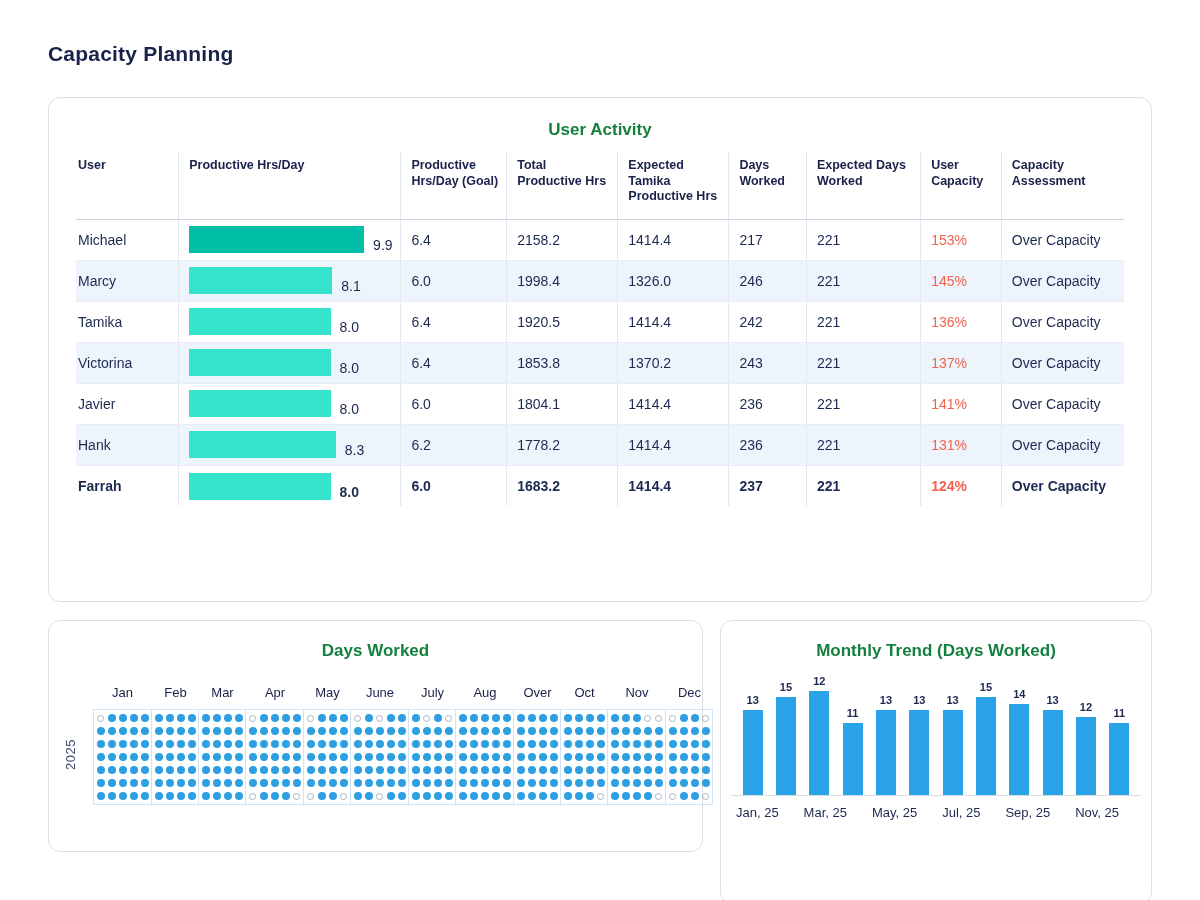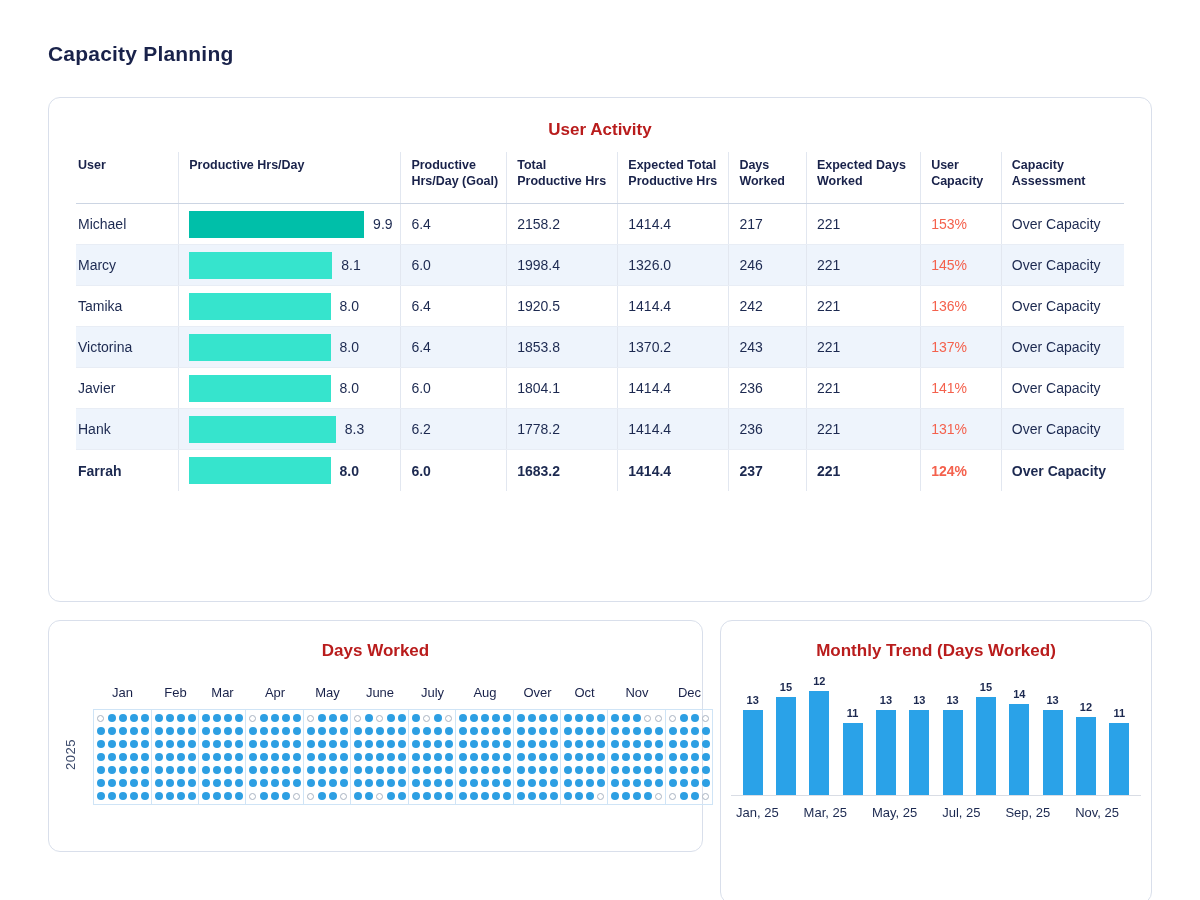--- a/index.html
+++ b/index.html
@@ -13,42 +13,42 @@
   h1.page-title {
     position:absolute; left:48px; top:42px; margin:0;
     font-size:21px; font-weight:bold; color:#19224a; letter-spacing:.2px;
   }
   .card {
     position:absolute; background:#fff;
     border:1px solid #d9dfeb; border-radius:12px;
   }
   .card h2 {
     margin:20px 0 12px; text-align:center;
-    font-size:17px; font-weight:bold; color:#b91c1c;
+    font-size:17px; font-weight:bold; color:#15803d;
   }
   
   .table-card { left:48px; top:97px; width:1104px; height:505px; padding:2px 27px 0; }
   table.ua { width:100%; border-collapse:collapse; table-layout:fixed; }
   .ua th {
     font-size:12.5px; font-weight:bold; text-align:left; vertical-align:top;
     padding:6px 8px 14px 10px; color:#19224a;
     border-right:1px solid #e2e7f0; border-bottom:1px solid #ccd5e3;
     line-height:1.25;
   }
   .ua th:first-child, .ua td:first-child { padding-left:2px; }
   .ua th:last-child, .ua td:last-child { border-right:none; }
   .ua td {
     font-size:14px; color:#1c2950; height:41px; padding:0 8px 0 10px;
     border-right:1px solid #e2e7f0; border-bottom:1px solid #e8edf5;
     white-space:nowrap; overflow:hidden;
   }
   .ua tr:last-child td { border-bottom:none;font-weight:bold; }
   .ua tr.alt { background:#eef4fc; }
   .ua td.red { color:#f4614d; }
-  .bar-track { display:flex; align-items:center; gap:9px; width:100%; }
+  .bar-track { display:flex; align-items:flex-end; gap:9px; width:100%; }
   .hbar { height:27px; background:#36e4cd; flex:none; }
   .hbar.hl { background:#00bfa9; }
   .bar-val { font-size:14px; color:#1c2950; }
   
   .cal-card { left:48px; top:620px; width:655px; height:232px; }
   .cal-wrap { position:relative; margin:12px 8px 0 44px; }
   .year-label {
     position:absolute; left:-30px; top:34px; height:96px;
     display:flex; align-items:center; justify-content:center;
     writing-mode:vertical-rl; transform:rotate(180deg);
@@ -94,21 +94,21 @@
         <col style="width:10.9%">
           <col style="width:7.7%">
           <col style="width:11.7%">
       </colgroup>
       <thead>
         <tr>
           <th>User</th>
           <th>Productive Hrs/Day</th>
           <th>Productive Hrs/Day (Goal)</th>
           <th>Total Productive Hrs</th>
-          <th>Expected Total Productive Hrs</th>
+          <th>Expected Tamika Productive Hrs</th>
           <th>Days Worked</th>
           <th>Expected Days Worked</th>
           <th>User Capacity</th>
           <th>Capacity Assessment</th>
         </tr>
       </thead>
       <tbody id="ua-body">
           <tr>
             <td>Michael</td>
             <td>

